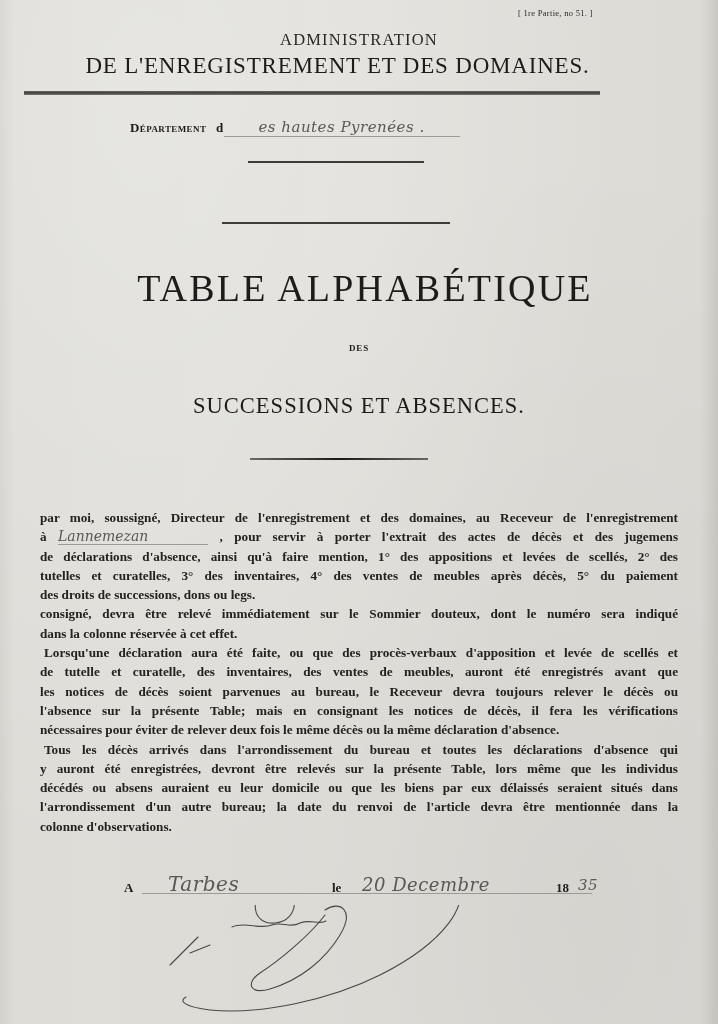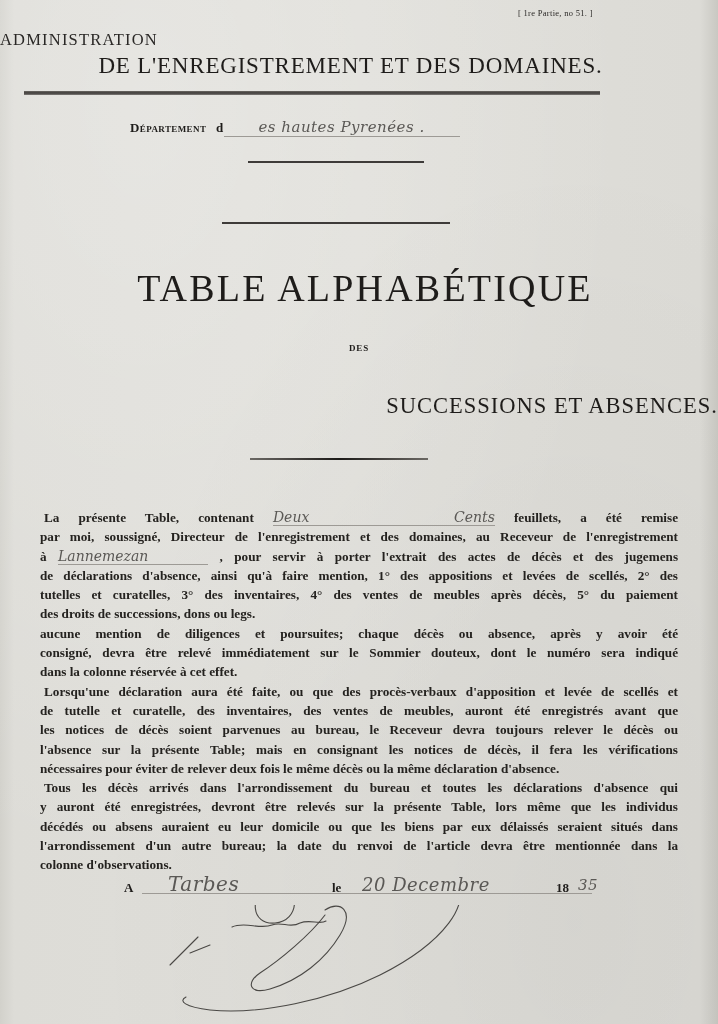--- a/index.html
+++ b/index.html
@@ -14,25 +14,25 @@
     background:
       radial-gradient(ellipse at 20% 10%, rgba(255,255,255,0.25), rgba(0,0,0,0) 60%),
       radial-gradient(ellipse at 80% 90%, rgba(0,0,0,0.04), rgba(0,0,0,0) 60%),
       linear-gradient(90deg, #d2d1cb 0px, #dddcd7 14px, #e0dfda 50%, #dcdbd6 700px, #c9c8c2 718px);
   }
   .abs { position: absolute; }
   .ref {
     top: 8px; left: 518px; font-size: 8.5px; letter-spacing: 0.3px; color: #2a2826;
   }
   .admin {
-    top: 30px; left: 0; width: 718px; text-align: left;
+    top: 30px; left: 0; width: 718px; text-align: center;
     font-size: 16.5px; letter-spacing: 1.2px; color: #2a2826;
   }
   .enreg {
-    top: 53px; left: 13px; width: 675px; text-align: center;
+    top: 53px; left: 0; width: 675px; text-align: center;
     font-size: 23px; letter-spacing: 0.8px;
   }
   .hr-top-wide {
     top: 91px; left: 24px; width: 442px; height: 4px;
     background: linear-gradient(#6c6965, #3f3c3a 50%, #807d79);
   }
   .field-row { font-size: 13px; letter-spacing: 0.4px; font-weight: bold; }
   .smallcaps { font-variant: small-caps; }
   .hand {
     font-family: "DejaVu Serif", serif; font-style: italic; font-weight: normal;
@@ -45,21 +45,21 @@
   .bureau-rule { top: 222px; left: 222px; width: 228px; height: 2px; background: #3e3b39; }
   .title {
     top: 266px; left: 0; width: 718px; text-align: center;
     font-size: 38px; letter-spacing: 2.2px; padding-left: 6px;
   }
   .des {
     top: 343px; left: 0; width: 718px; text-align: center;
     font-size: 9px; font-weight: bold; letter-spacing: 0.8px;
   }
   .succ {
-    top: 393px; left: 0; width: 718px; text-align: right;
+    top: 393px; left: 0; width: 718px; text-align: center;
     font-size: 22.5px; letter-spacing: 1px;
   }
   .mid-rule {
     top: 458px; left: 250px; width: 178px; height: 2px;
     background: linear-gradient(90deg, #6b6864, #1c1a18 50%, #6b6864);
   }
   .body-text {
     top: 508px; left: 40px; width: 638px;
     font-size: 13.2px; line-height: 19.3px; font-weight: bold;
     text-align: justify; color: #24221f;
@@ -100,37 +100,31 @@
 
   <div class="abs bureau-rule"></div>
 
   <div class="abs title">TABLE ALPHABÉTIQUE</div>
   <div class="abs des">DES</div>
   <div class="abs succ">SUCCESSIONS ET ABSENCES.</div>
   <div class="abs mid-rule"></div>
 
   <div class="abs body-text">
     <div>
-      <span class="ln" style="padding-left:4px;">
-        <span>La présente Table, contenant</span>
-        <span class="fill-inline" style="width:222px;">Deux Cents</span>
-        <span>feuillets, a été remise</span>
-      </span>
       <span class="ln">par moi, soussigné, Directeur de l'enregistrement et des domaines, au Receveur de l'enregistrement</span>
       <span class="ln">
         <span>à</span>
         <span class="fill-inline" style="width:150px;">Lannemezan</span>
         <span>, pour servir à porter l'extrait des actes de décès et des jugemens</span>
       </span>
       <span class="ln">de déclarations d'absence, ainsi qu'à faire mention, 1° des appositions et levées de scellés, 2° des</span>
       <span class="ln">tutelles et curatelles, 3° des inventaires, 4° des ventes de meubles après décès, 5° du paiement</span>
       <span class="ln last">des droits de successions, dons ou legs.</span>
     </div>
     <div>
-      <span class="ln">aucune mention de diligences et poursuites; chaque décès ou absence, après y avoir été</span>
       <span class="ln">consigné, devra être relevé immédiatement sur le Sommier douteux, dont le numéro sera indiqué</span>
       <span class="ln last">dans la colonne réservée à cet effet.</span>
     </div>
     <div>
       <span class="ln i" style="padding-left:4px;">Lorsqu'une déclaration aura été faite, ou que des procès-verbaux d'apposition et levée de scellés et</span>
       <span class="ln">de tutelle et curatelle, des inventaires, des ventes de meubles, auront été enregistrés avant que</span>
       <span class="ln">les notices de décès soient parvenues au bureau, le Receveur devra toujours relever le décès ou</span>
       <span class="ln">l'absence sur la présente Table; mais en consignant les notices de décès, il fera les vérifications</span>
       <span class="ln last">nécessaires pour éviter de relever deux fois le même décès ou la même déclaration d'absence.</span>
     </div>

